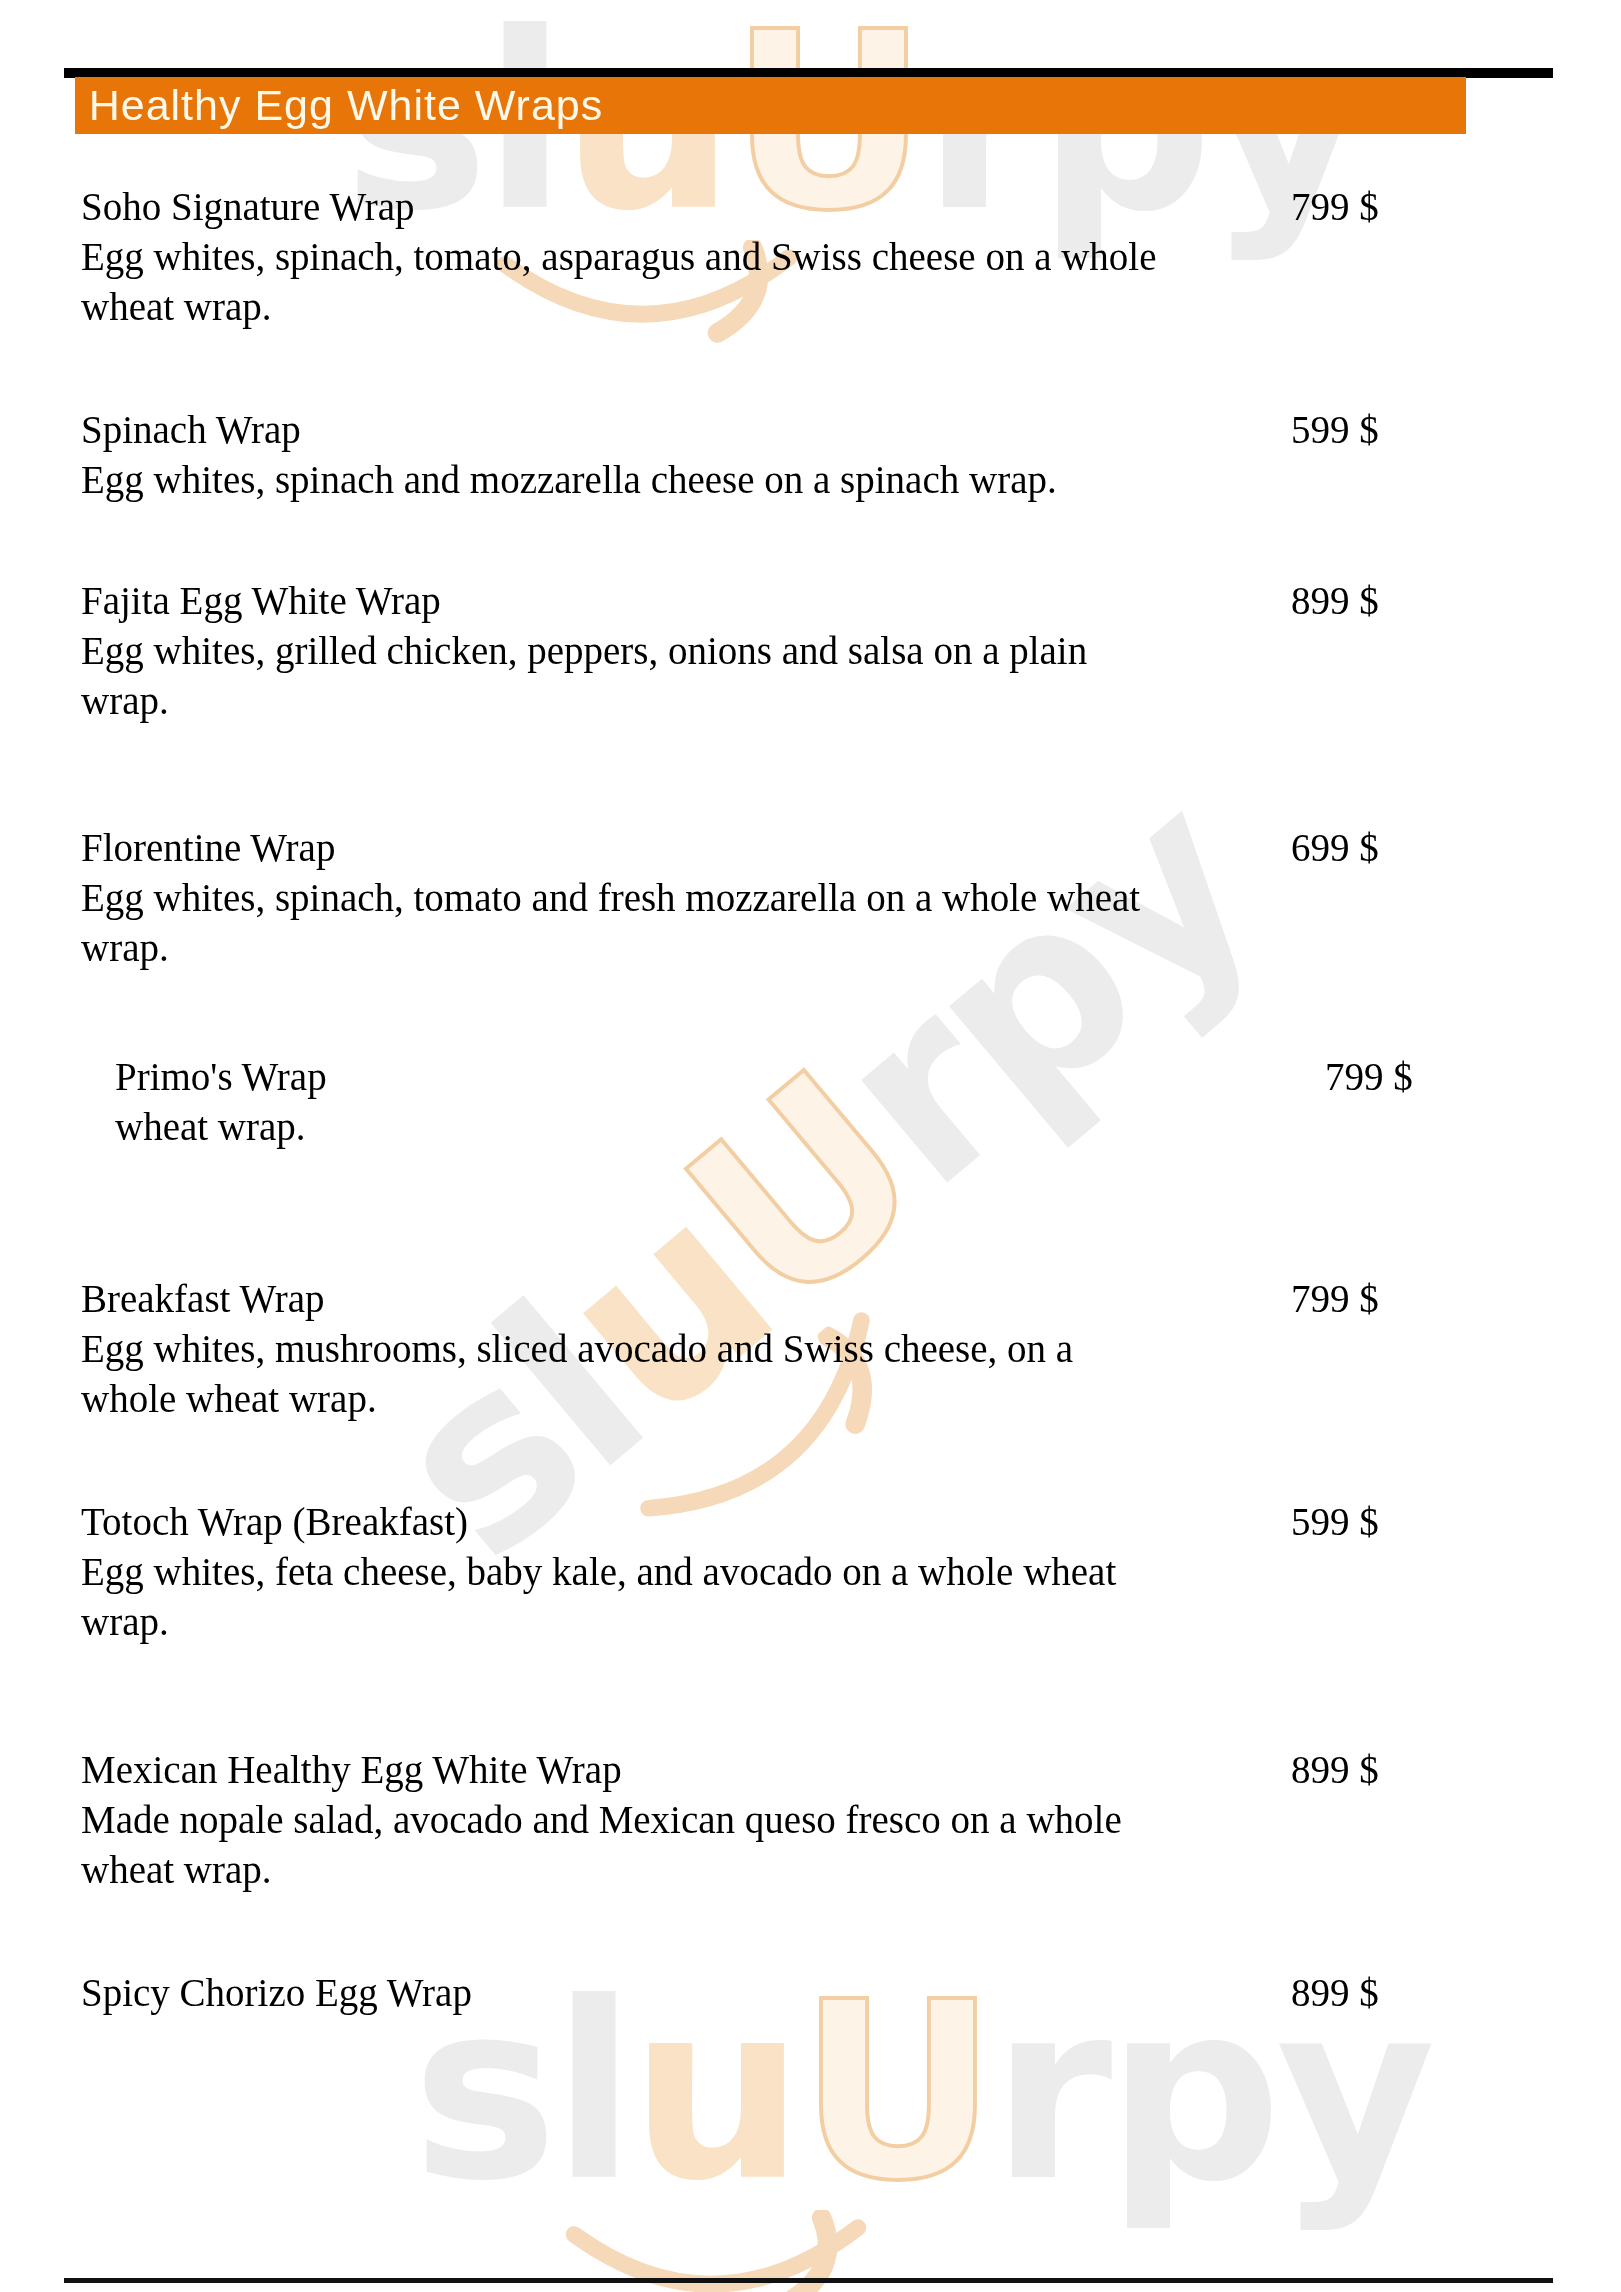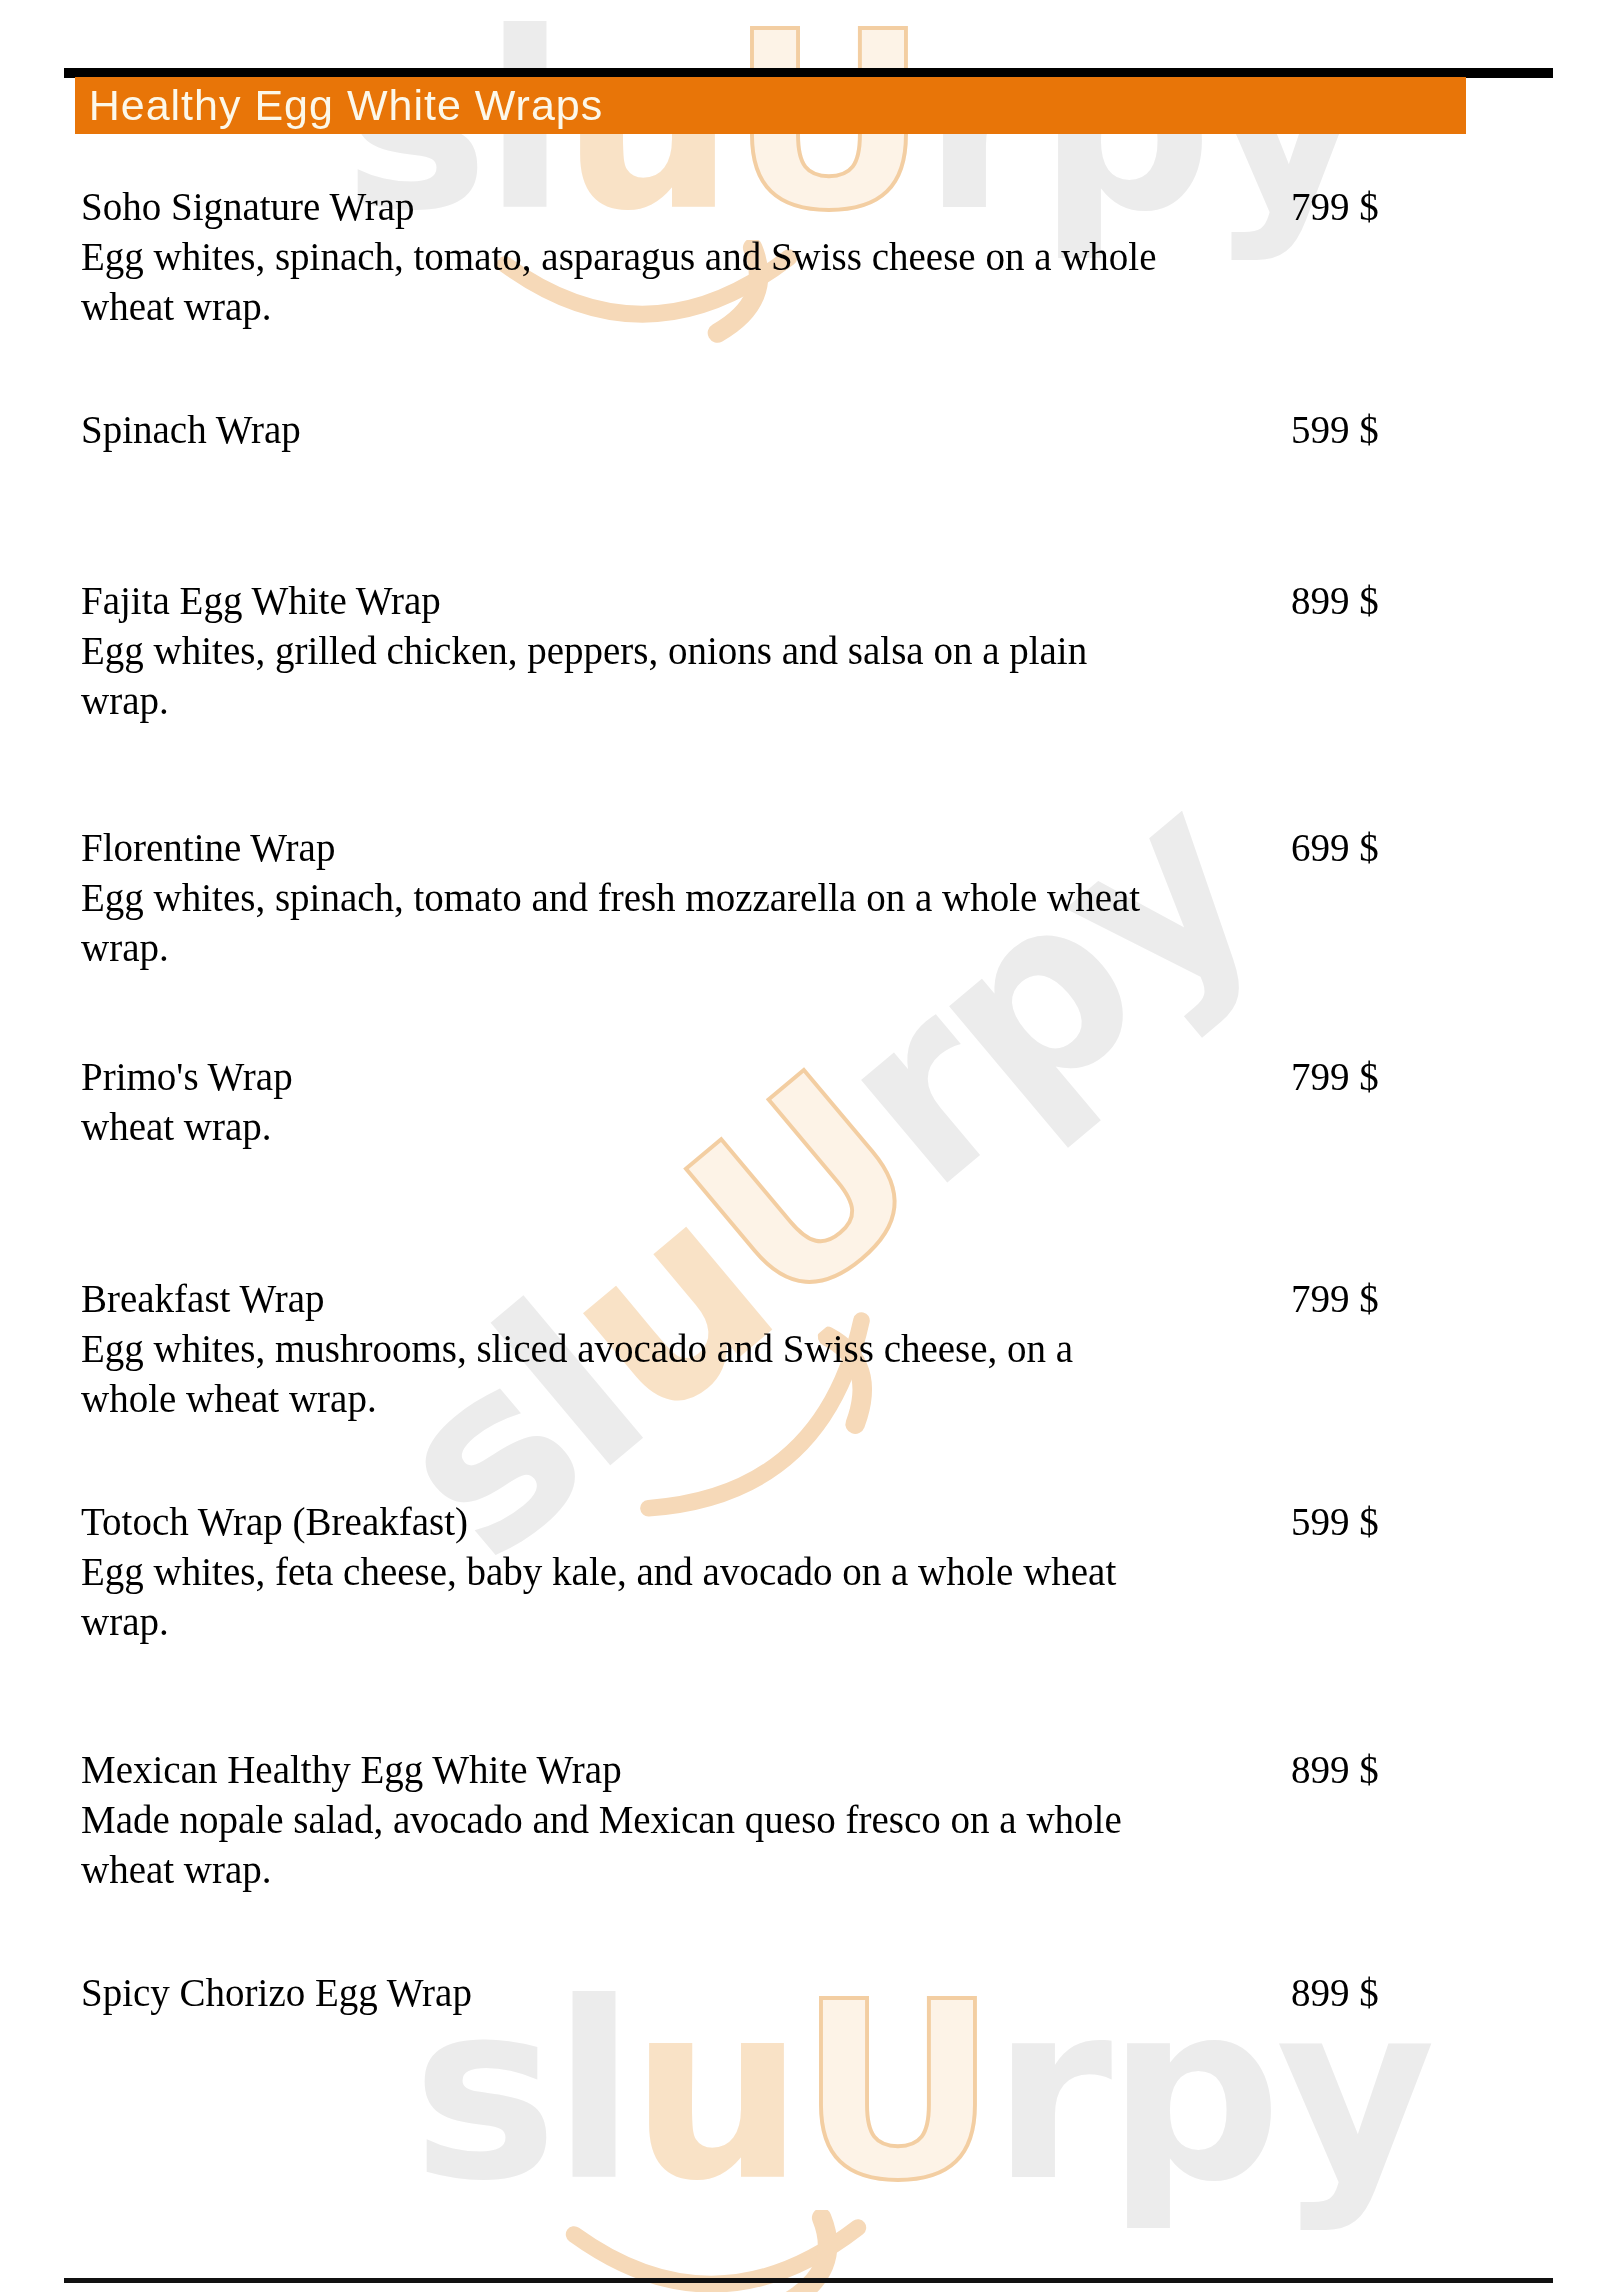--- a/index.html
+++ b/index.html
@@ -69,35 +69,36 @@
 
   <div class="menu-list" id="menu-list">
       <div class="menu-item" style="top: 182px;">
         <div class="item-name">Soho Signature Wrap</div>
         <div class="item-desc-line">Egg whites, spinach, tomato, asparagus and Swiss cheese on a whole</div>
         <div class="item-desc-line">wheat wrap.</div>
         <div class="item-price">799 $</div>
       </div>
       <div class="menu-item" style="top: 405px;">
         <div class="item-name">Spinach Wrap</div>
+        <div class="item-desc-line">Egg whites, spinach and mozzarella cheese on a spinach wrap.</div>
         <div class="item-price">599 $</div>
       </div>
       <div class="menu-item" style="top: 576px;">
         <div class="item-name">Fajita Egg White Wrap</div>
         <div class="item-desc-line">Egg whites, grilled chicken, peppers, onions and salsa on a plain</div>
         <div class="item-desc-line">wrap.</div>
         <div class="item-price">899 $</div>
       </div>
       <div class="menu-item" style="top: 823px;">
         <div class="item-name">Florentine Wrap</div>
         <div class="item-desc-line">Egg whites, spinach, tomato and fresh mozzarella on a whole wheat</div>
         <div class="item-desc-line">wrap.</div>
         <div class="item-price">699 $</div>
       </div>
-      <div class="menu-item" style="top: 1052px;">
+      <div class="menu-item" style="top: 1052px; margin-left: 34px;">
         <div class="item-name">Primo's Wrap</div>
         <div class="item-desc-line">wheat wrap.</div>
         <div class="item-price">799 $</div>
       </div>
       <div class="menu-item" style="top: 1274px;">
         <div class="item-name">Breakfast Wrap</div>
         <div class="item-desc-line">Egg whites, mushrooms, sliced avocado and Swiss cheese, on a</div>
         <div class="item-desc-line">whole wheat wrap.</div>
         <div class="item-price">799 $</div>
       </div>

